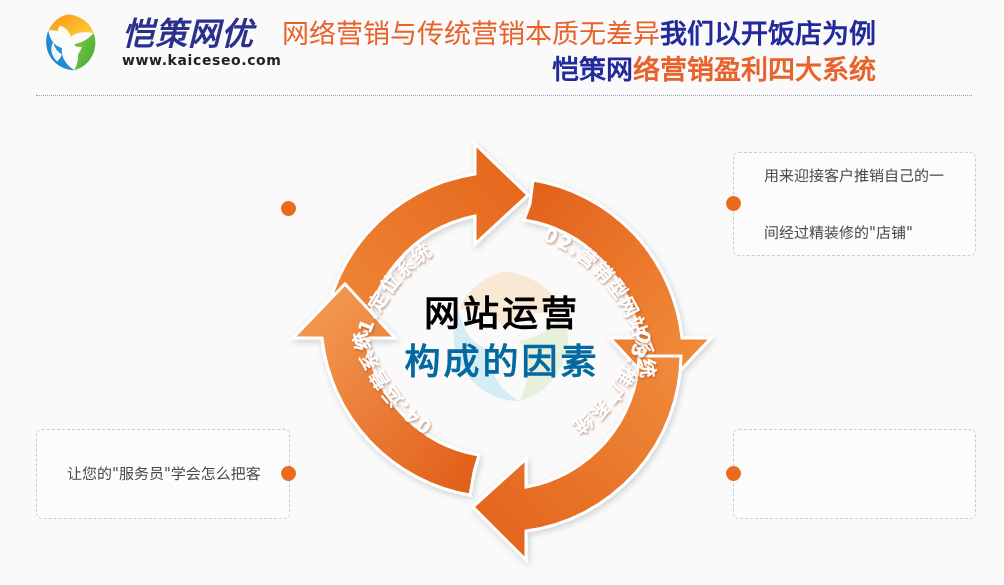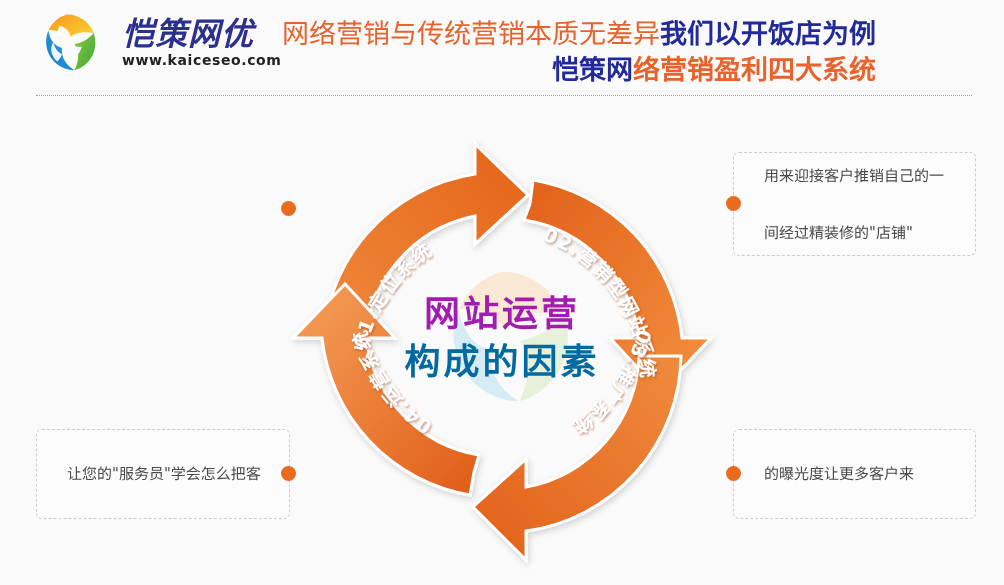--- a/index.html
+++ b/index.html
@@ -80,21 +80,21 @@
   
   .cycle{position:absolute;left:262px;top:98px;width:480px;height:480px;}
   .cycle svg{display:block;width:480px;height:480px;}
 
   .center-text{
     position:absolute;left:262px;top:98px;width:480px;height:480px;
     display:flex;flex-direction:column;align-items:center;justify-content:center;
     pointer-events:none;
   }
   .ct-line1{
-    font-size:36px;font-weight:bold;color:#a21caf;letter-spacing:3px;
+    font-size:36px;font-weight:bold;color:#000000;letter-spacing:3px;
     line-height:46px;white-space:nowrap;
   }
   .ct-line2{
     font-size:36px;font-weight:bold;color:#0369a1;letter-spacing:3px;
     line-height:46px;white-space:nowrap;margin-top:2px;
   }
 
   .arc-label{
     font-size:19px;font-weight:bold;fill:#ffffff;
     letter-spacing:1.5px;
@@ -160,21 +160,20 @@
 
   <div class="box left" id="box-bl">
     <div class="box-inner">
       <p>让您的"服务员"学会怎么把客</p>
     </div>
   </div>
   <div class="dot" id="dot-bl"></div>
 
   <div class="box right" id="box-br">
     <div class="box-inner">
-      <p>的曝光度让更多客户来</p>
     </div>
   </div>
   <div class="dot" id="dot-br"></div>
 
   <div class="cycle">
     <svg viewBox="0 0 480 480">
       <defs>
         <linearGradient id="gA" x1="0" y1="1" x2="1" y2="0">
           <stop offset="0%" stop-color="#EF8B3C"></stop>
             <stop offset="100%" stop-color="#E5631A"></stop>

